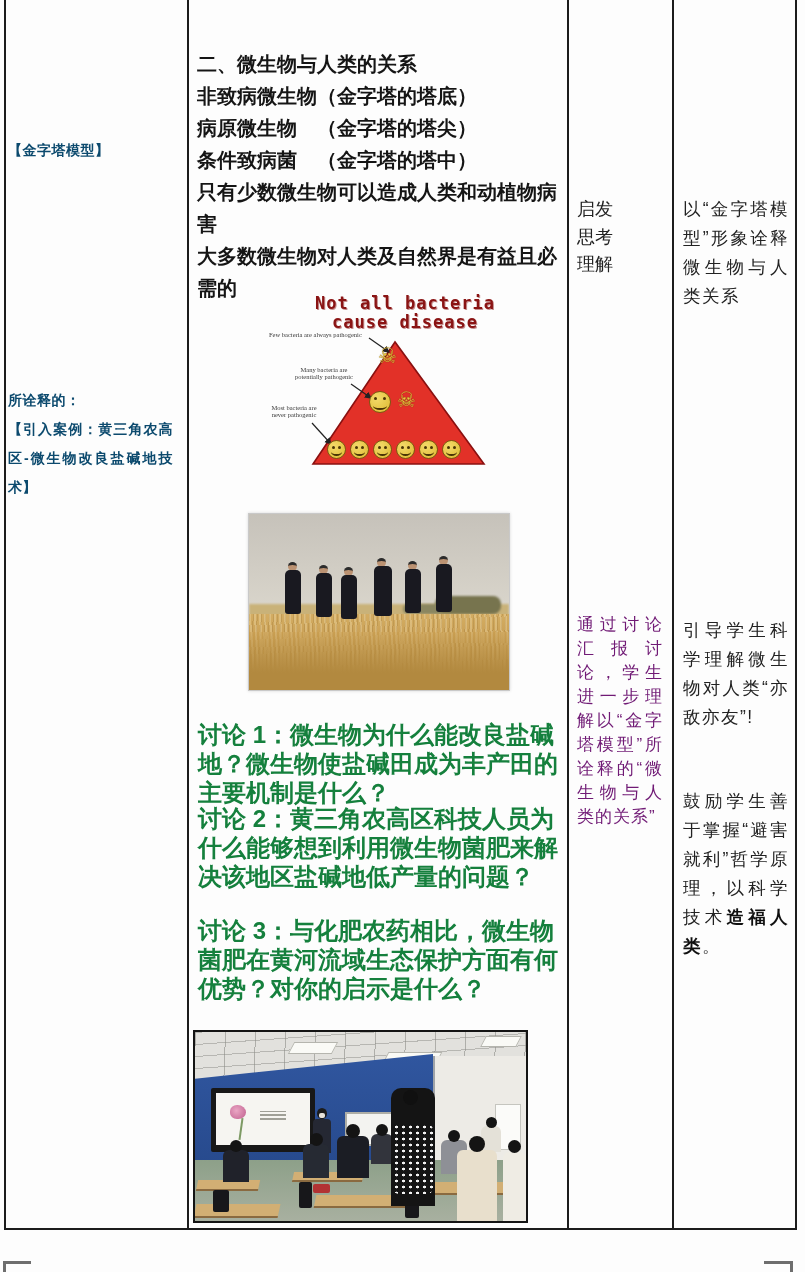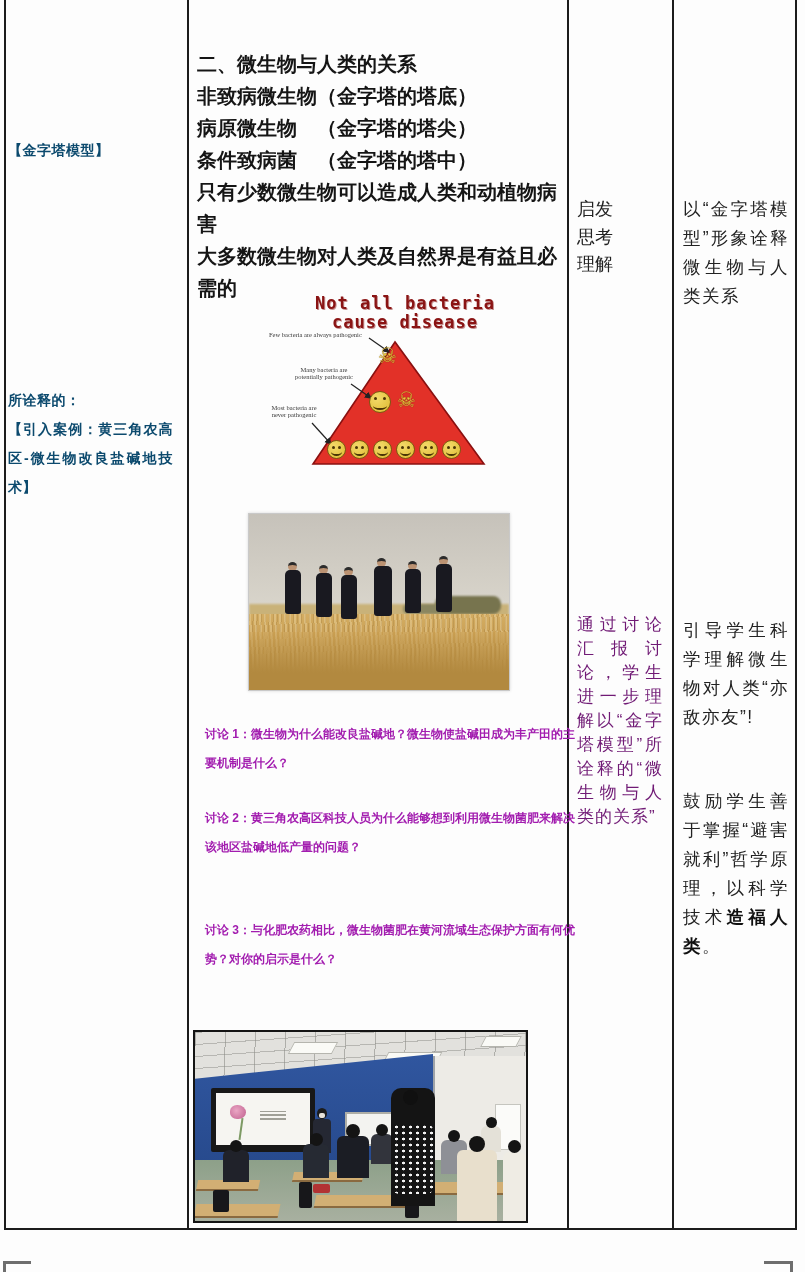--- a/index.html
+++ b/index.html
@@ -12,21 +12,21 @@
   .cell-1{width:183px;}
   .cell-2{width:380px;}
   .cell-3{width:105px;}
   .cell-4{width:123px;}
   .blk{position:absolute;}
   
   .c1-text{left:2px;right:14px;font-size:14px;font-weight:bold;line-height:29px;
            text-align:justify;letter-spacing:.5px;color:#0c4a6e;}
   
   .c2-flow{left:8px;right:6px;top:50px;font-size:20px;font-weight:bold;line-height:32px;color:#151515;}
-  .disc{left:16px;width:372px;font-size:12px;font-weight:bold;line-height:29px;color:#a21caf;}
+  .disc{left:9px;width:372px;font-size:24px;font-weight:bold;line-height:29px;color:#15803d;}
   
   .pyramid-scene{left:76px;top:288px;width:300px;height:196px;}
   .pyr-title{position:absolute;left:0;top:0;width:280px;text-align:center;
       font-family:"DejaVu Sans Mono","Liberation Mono",monospace;font-weight:bold;
       font-size:17px;line-height:19px;color:#8a1414;letter-spacing:1px;
       text-shadow:1px 1px 0 rgba(130,10,10,.45);margin-top:8px;}
   .pyr-svg{position:absolute;left:0;top:0;}
   .pyr-label{position:absolute;font-size:6.5px;line-height:7px;color:#3a3a3a;
       font-family:"Liberation Serif","DejaVu Serif",serif;}
   .smiley{position:absolute;border-radius:50%;

